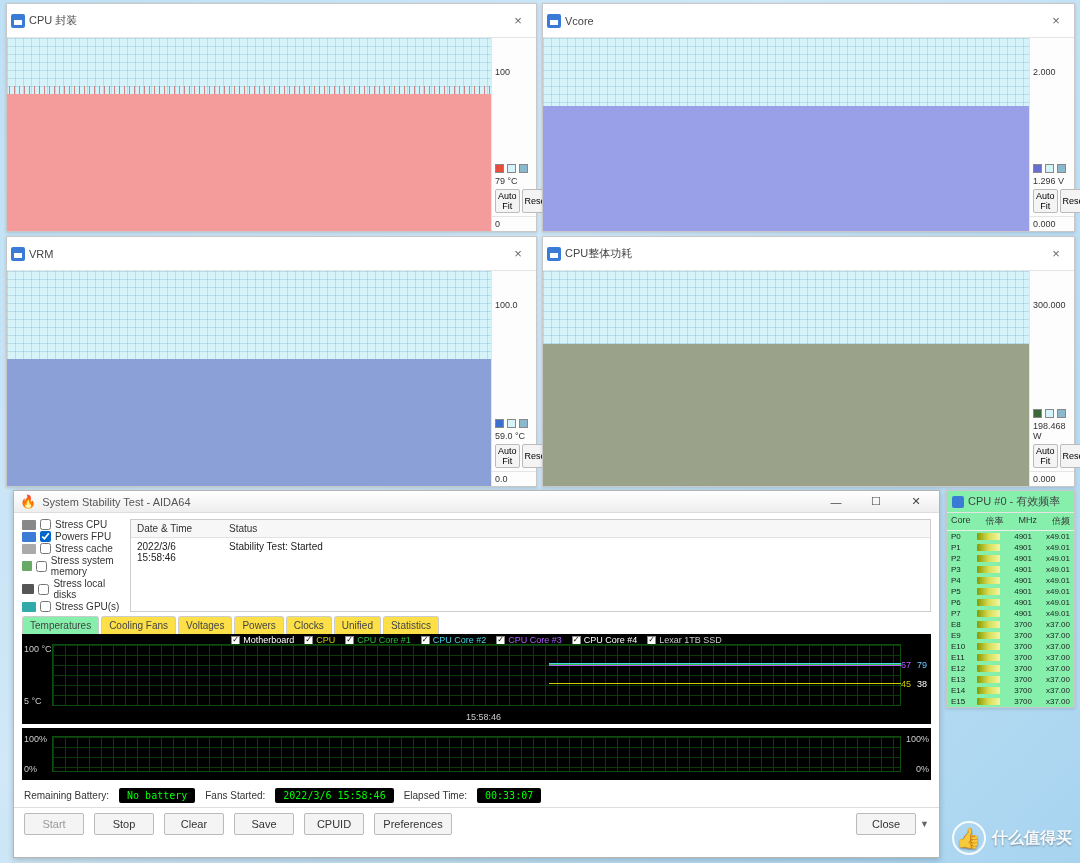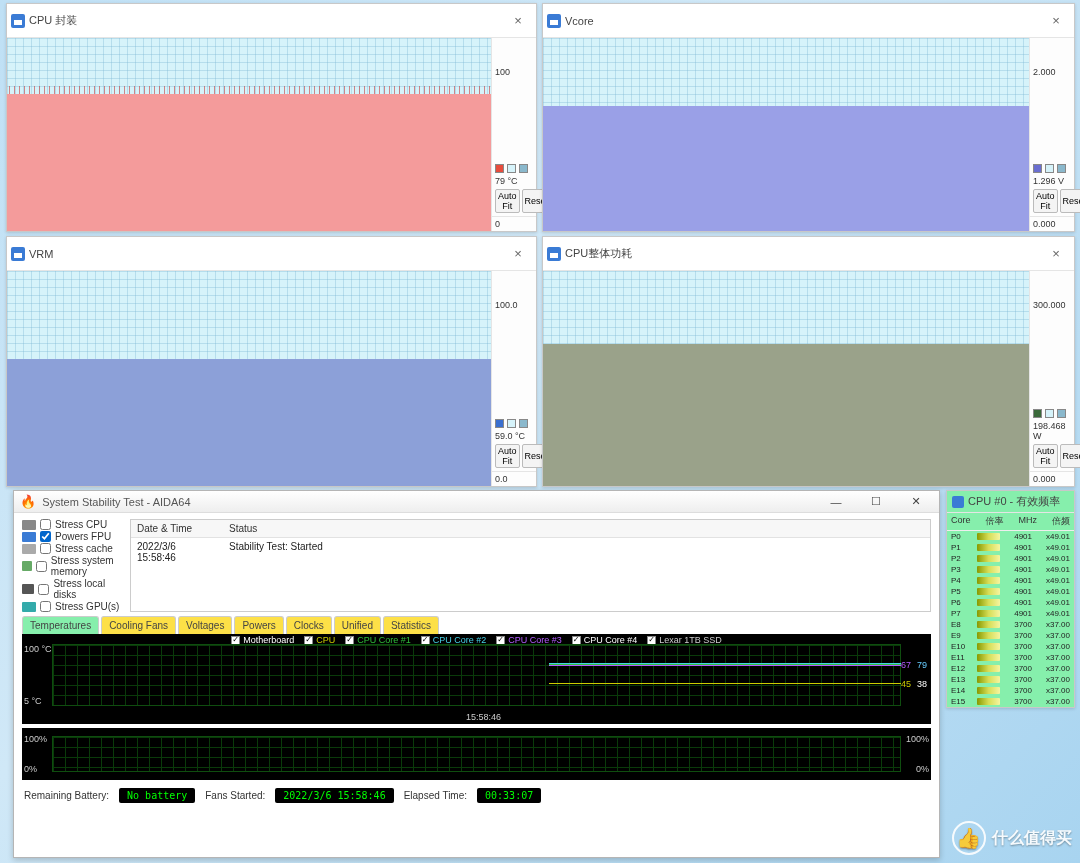--- a/index.html
+++ b/index.html
@@ -503,20 +503,33 @@
 
   <div class="statusbar">
     <span>Remaining Battery:</span>
     <span class="pill">No battery</span>
     <span>Fans Started:</span>
     <span class="pill">2022/3/6 15:58:46</span>
     <span>Elapsed Time:</span>
     <span class="pill">00:33:07</span>
   </div>
 
+  <div class="footer">
+    <button style="color:#999">Start</button>
+    <button>Stop</button>
+    <button>Clear</button>
+    <button>Save</button>
+    <button>CPUID</button>
+    <button style="width:78px">Preferences</button>
+    <span class="spacer"></span>
+    <div class="close-group">
+      <button>Close</button>
+      <span style="font-size:9px;color:#666;">▼</span>
+    </div>
+  </div>
 </div>
 
 <div class="freqpanel">
   <div class="fp-title">
     <span class="gicon"></span>
     <span>CPU #0 - 有效频率</span>
   </div>
   <div class="fp-head">
     <span>Core</span>
     <span>倍率</span>

